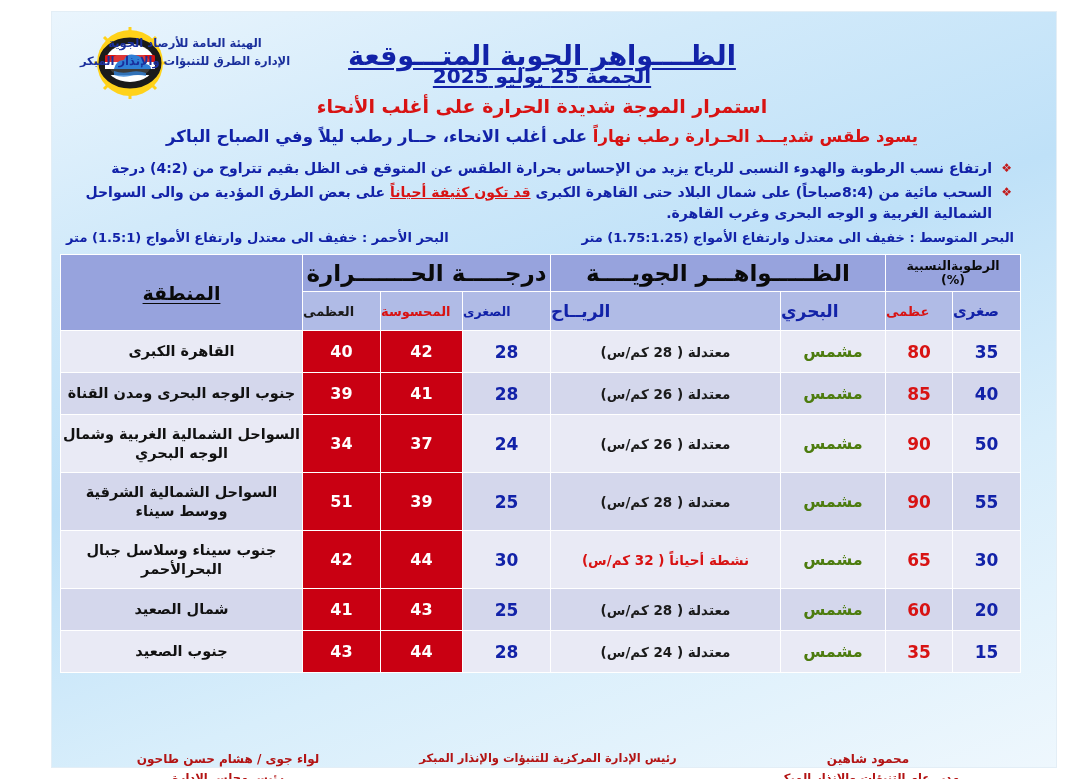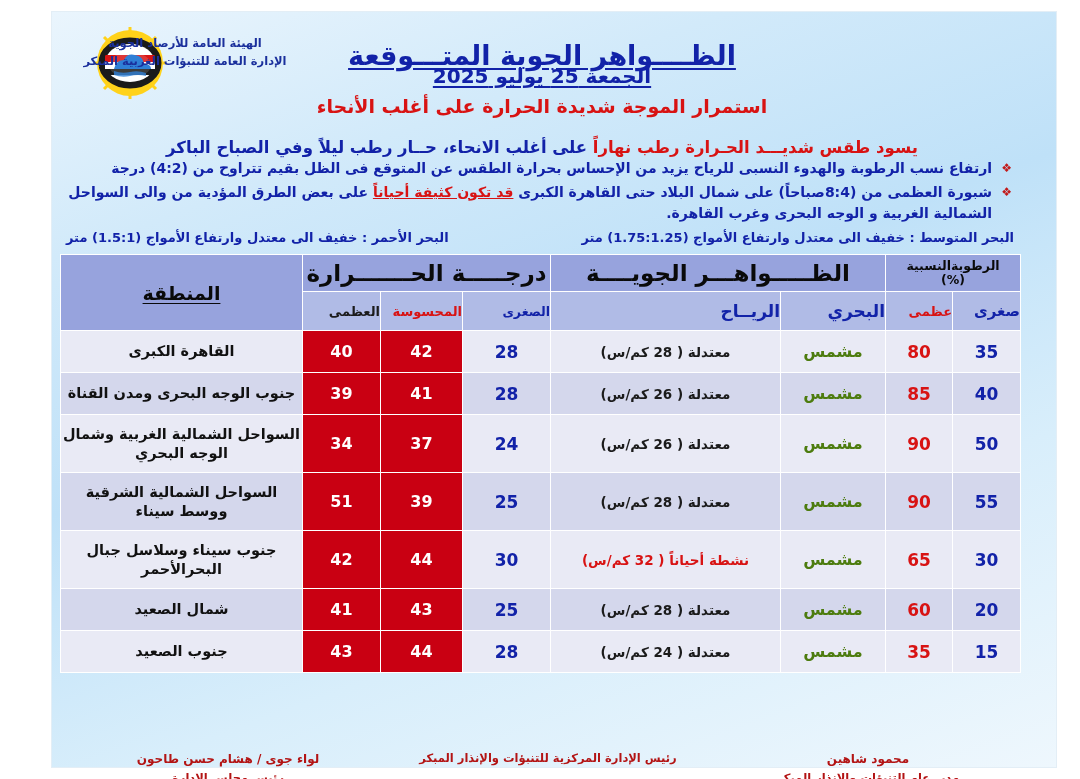--- a/index.html
+++ b/index.html
@@ -37,21 +37,21 @@
   .datetitle{
     position:absolute;left:170px;top:52px;width:640px;text-align:center;
     color:#1222a8;font-weight:bold;font-size:20px;
     text-decoration:underline;text-underline-offset:3px;
   }
   .redhead{
     position:absolute;left:120px;top:83px;width:740px;text-align:center;
     color:#d81313;font-weight:bold;font-size:19px;
   }
   .leadline{
-    position:absolute;left:40px;top:126px;width:900px;text-align:center;
+    position:absolute;left:40px;top:115px;width:900px;text-align:center;
     color:#1222a8;font-weight:bold;font-size:16.5px;
   }
   .leadline .red{color:#d81313;}
   .bullets{
     position:absolute;left:14px;top:146px;width:948px;
   }
   .bullet{
     display:block;color:#1222a8;font-weight:bold;font-size:14px;
     line-height:1.55;text-align:right;padding-right:22px;position:relative;
     margin-bottom:2px;
@@ -76,21 +76,21 @@
     background:#97a3dd;color:#0a0a0a;font-weight:bold;
     text-align:center;font-size:23px;height:36px;letter-spacing:1px;
   }
   .grp.small{font-size:12.5px;line-height:1.15;letter-spacing:0;}
   .grp.region{
     font-size:19px;text-decoration:underline;text-underline-offset:3px;
     vertical-align:middle;
     margin-left:13px;
   }
   .sub{
-    background:#b0bbe6;text-align:right;height:38px;
+    background:#b0bbe6;text-align:left;height:38px;
     font-weight:bold;font-size:15px;color:#1222a8;
   }
   .sub.blue{color:#1222a8;}
   .sub.red{color:#d81313;font-size:13px;}
   .sub.dark{color:#1b1b1b;font-size:13px;}
   .sub.sm{font-size:12.5px;}
   .sub.big{font-size:17px;}
   .r{height:42px;}
   .r td{text-align:center;font-weight:bold;}
   .even td{background:#e9eaf5;}
@@ -143,40 +143,40 @@
             <ellipse cx="36" cy="38" rx="21" ry="13" fill="#ffffff" opacity="0.15"></ellipse>
             <path d="M20 42 q2-9 10-9 q3-7 11-5 q8 1 9 9 q7 0 7 5 z" fill="#2f7fd6"></path>
             <path d="M20 44 q8 3 16 1 q8-2 16 1 l0 3 q-8-2-16 0 q-8 2-16-1 z" fill="#2f7fd6" opacity="0.8"></path>
             <ellipse cx="36" cy="36" rx="29" ry="23" fill="none" stroke="#1b1b1b" stroke-width="5"></ellipse>
           </g>
         </svg>
       </div>
 
       <div class="org">
         <div>الهيئة العامة للأرصاد الجوية</div>
-        <div>الإدارة العامة للتنبؤات الغربية المبكر</div>
+        <div>الإدارة الطرق للتنبؤات والإنذار المبكر</div>
       </div>
 
       <div class="maintitle">الظــــواهر الجوية المتـــوقعة</div>
       <div class="datetitle">الجمعة 25 يوليو 2025</div>
       <div class="redhead">استمرار الموجة شديدة الحرارة على أغلب الأنحاء</div>
 
       <div class="leadline">
         <span class="red">يسود طقس شديـــد الحـرارة رطب نهاراً</span>
         <span>على أغلب الانحاء، حــار رطب ليلاً وفي الصباح الباكر</span>
       </div>
 
       <div class="bullets">
         <div class="bullet">
           <span class="mark">❖</span>
           <span>ارتفاع نسب الرطوبة والهدوء النسبى للرياح يزيد من الإحساس بحرارة الطقس عن المتوقع فى الظل بقيم تتراوح من (4:2) درجة</span>
         </div>
         <div class="bullet">
           <span class="mark">❖</span>
-          <span>شبورة العظمى من (8:4صباحاً) على شمال البلاد حتى  القاهرة الكبرى</span>
+          <span>السحب مائية من (8:4صباحاً) على شمال البلاد حتى  القاهرة الكبرى</span>
           <span class="redu">قد تكون كثيفة أحياناً</span>
           <span>على بعض الطرق المؤدية من والى السواحل الشمالية الغربية و الوجه البحرى وغرب القاهرة.</span>
         </div>
       </div>
 
       <div class="seas">
         <span>البحر المتوسط : خفيف الى معتدل   وارتفاع الأمواج  (1.75:1.25) متر</span>
         <span>البحر الأحمر : خفيف الى معتدل     وارتفاع الأمواج  (1.5:1) متر</span>
       </div>
     </div>

